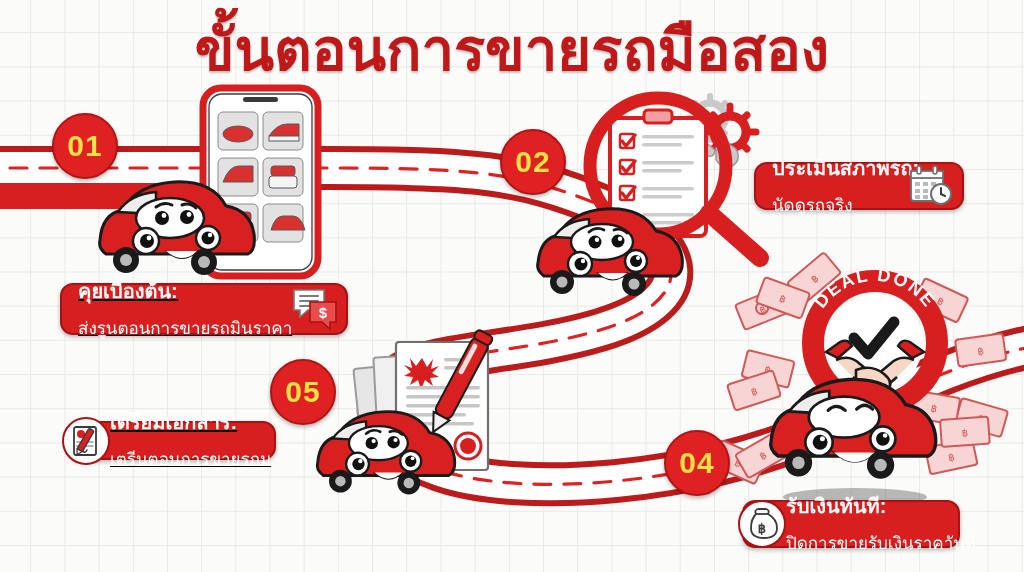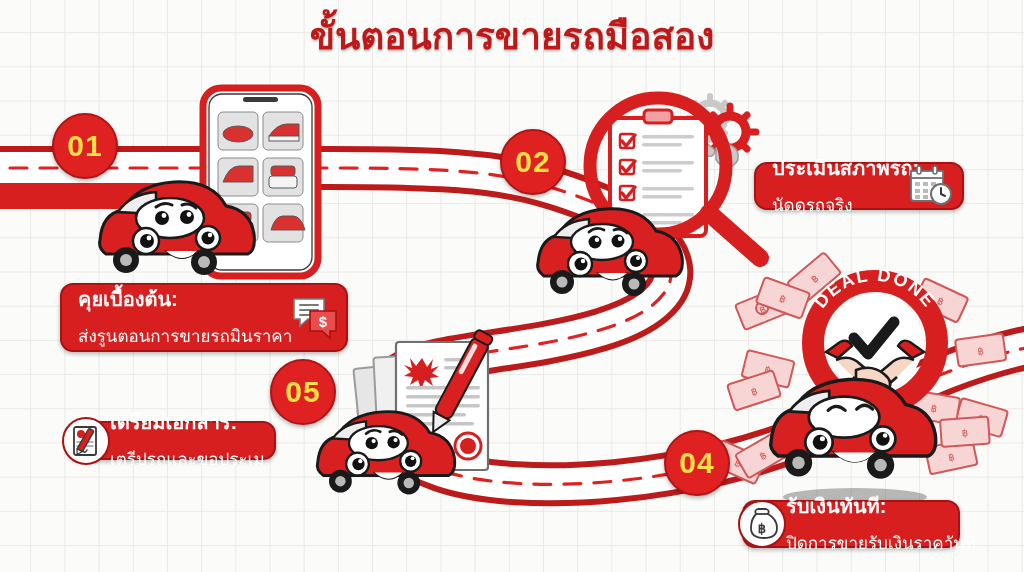--- a/index.html
+++ b/index.html
@@ -18,21 +18,21 @@
     background-size: 34.2px 34.2px;
     background-position: -4px -2px;
   }
   .layer { position: absolute; inset: 0; }
   svg.layer { width: 1024px; height: 572px; }
 
   
   #title {
     position: absolute; top: 14px; left: 0; width: 1024px;
     text-align: center;
-    font-size: 37px; font-weight: bold;
+    font-size: 58px; font-weight: bold;
     letter-spacing: 0px;
     color: #C01818;
     text-shadow: 0 2px 2px rgba(0,0,0,0.22);
     line-height: 1.25;
     white-space: nowrap;
   }
 
   
   .badge {
     position: absolute;
@@ -60,25 +60,25 @@
     border-radius: 13px;
     display: flex; align-items: center;
     padding: 4px 10px;
     box-shadow: 0 2px 4px rgba(0,0,0,0.28);
     z-index: 45;
   }
   .pill .txt { color: #ffffff; line-height: 1.16; white-space: nowrap; }
   .pill .t1 { font-size: 20px; font-weight: bold; }
   .pill .t2 { font-size: 17px; font-weight: normal; margin-top: 16px; }
 
-  #pill-01 { left: 60px;  top: 283px;  width: 288px; height: 69px; }
+  #pill-01 { left: 60px;  top: 283px;  width: 288px; height: 52px; text-decoration: underline; }
   #pill-01 .txt { padding-left: 6px; }
   #pill-02 { left: 754px; top: 162px;  width: 210px; height: 48px; }
   #pill-02 .txt { padding-left: 6px; }
-  #pill-03 { left: 66px;  top: 421px;  width: 210px; height: 39px; padding-left: 42px; }
+  #pill-03 { left: 66px;  top: 421px;  width: 210px; height: 39px; padding-left: 42px; text-decoration: underline; }
   #pill-04 { left: 742px; top: 500px;  width: 218px; height: 48px; padding-left: 42px; }
 
   
   .circ-ico {
     position: absolute;
     left: -6px; top: 50%; transform: translateY(-50%);
     width: 48px; height: 48px; border-radius: 50%;
     background: #ffffff;
     border: 2px solid #A81212;
     display: flex; align-items: center; justify-content: center;
@@ -502,21 +502,21 @@
         </g>
         <path d="M9,27 q3,-4 5,0 q2,3 4,-1" fill="none" stroke="#3a3a3a" stroke-width="1.5" stroke-linecap="round"></path>
         <g transform="translate(20,4) rotate(30)">
           <rect x="0" y="0" width="6" height="24" rx="2" fill="#D71F1F" stroke="#3a3a3a" stroke-width="1.4"></rect>
           <path d="M0,24 l3,5 l3,-5 z" fill="#f0f0f0" stroke="#3a3a3a" stroke-width="1.2"></path>
         </g>
       </svg>
     </div>
     <div class="txt">
       <div class="t1">เตรียมเอกสาร:</div>
-      <div class="t2">เตรีปรถและขอประเม</div>
+      <div class="t2">เตรีนตอนการขายรถม</div>
     </div>
   </div>
 
   <div class="pill" id="pill-04">
     <div class="circ-ico">
       <svg width="34" height="34" viewBox="0 0 34 34" xmlns="http://www.w3.org/2000/svg">
         <path d="M11,7 q-2,-4 2,-5 h8 q4,1 2,5 q9,5 9,14 q0,10 -13,10 q-13,0 -13,-10 q0,-9 5,-14 z" fill="#ffffff" stroke="#3a3a3a" stroke-width="1.8"></path>
         <path d="M10,7 h14" stroke="#3a3a3a" stroke-width="1.8"></path>
         <text x="17" y="26" font-size="13" font-weight="bold" fill="#3a3a3a" font-family="Liberation Sans, sans-serif" text-anchor="middle">฿</text>
       </svg>

